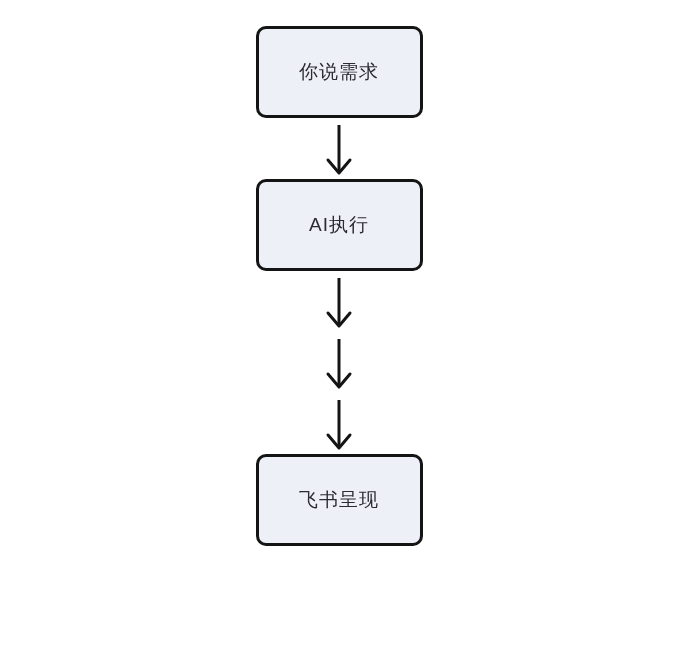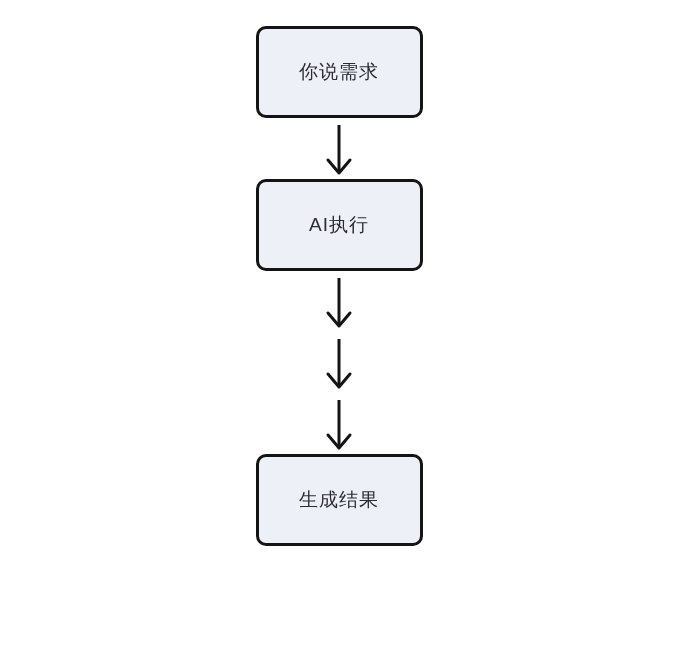--- a/index.html
+++ b/index.html
@@ -77,16 +77,16 @@
     <polyline points="4,42 15,55 26,42" fill="none" stroke="#141414" stroke-width="3" stroke-linecap="round" stroke-linejoin="round"></polyline>
   </svg>
 
 
   <svg class="flow-arrow" viewBox="0 0 30 61" xmlns="http://www.w3.org/2000/svg">
     <line x1="15" y1="7" x2="15" y2="53" stroke="#141414" stroke-width="3"></line>
     <polyline points="4,42 15,55 26,42" fill="none" stroke="#141414" stroke-width="3" stroke-linecap="round" stroke-linejoin="round"></polyline>
   </svg>
 
   <div class="flow-box">
-    <span class="box-label">生成结果</span>
+    <span class="box-label">飞书呈现</span>
   </div>
 
 </div>
 
 </body></html>

